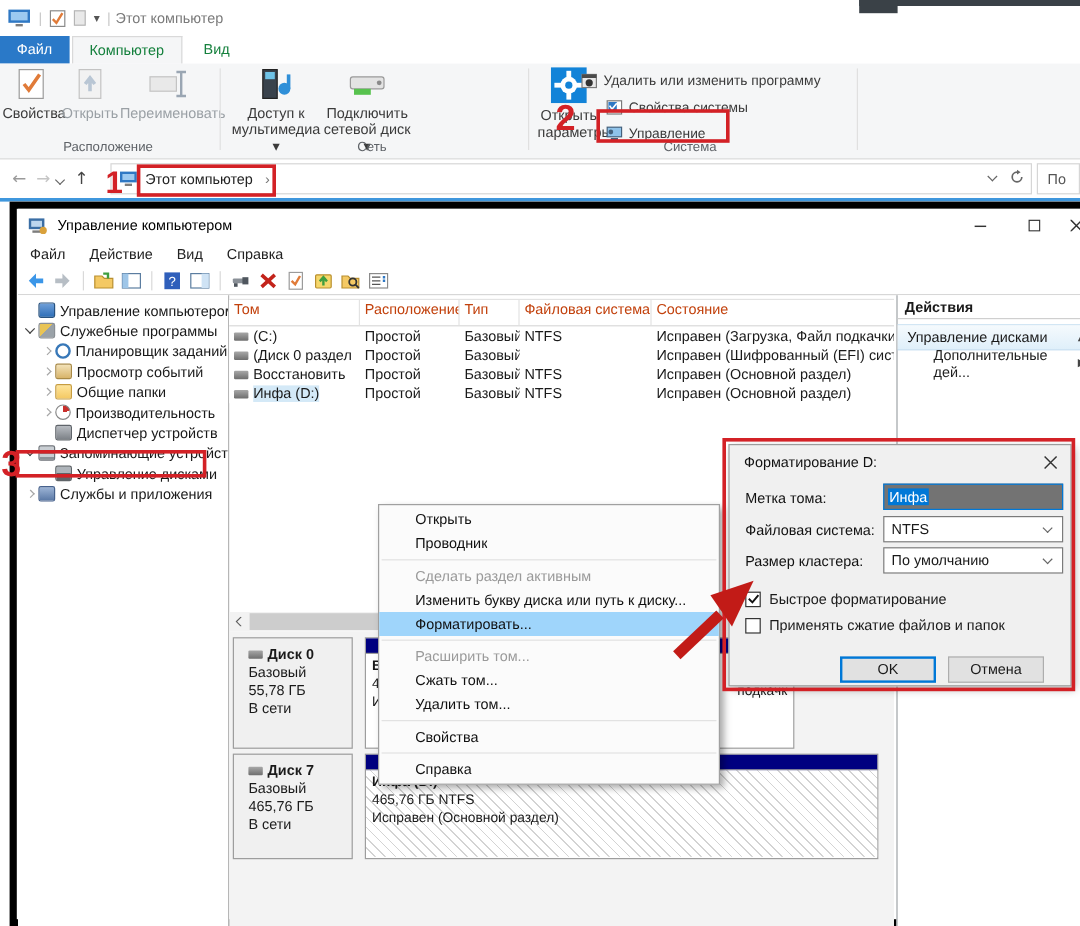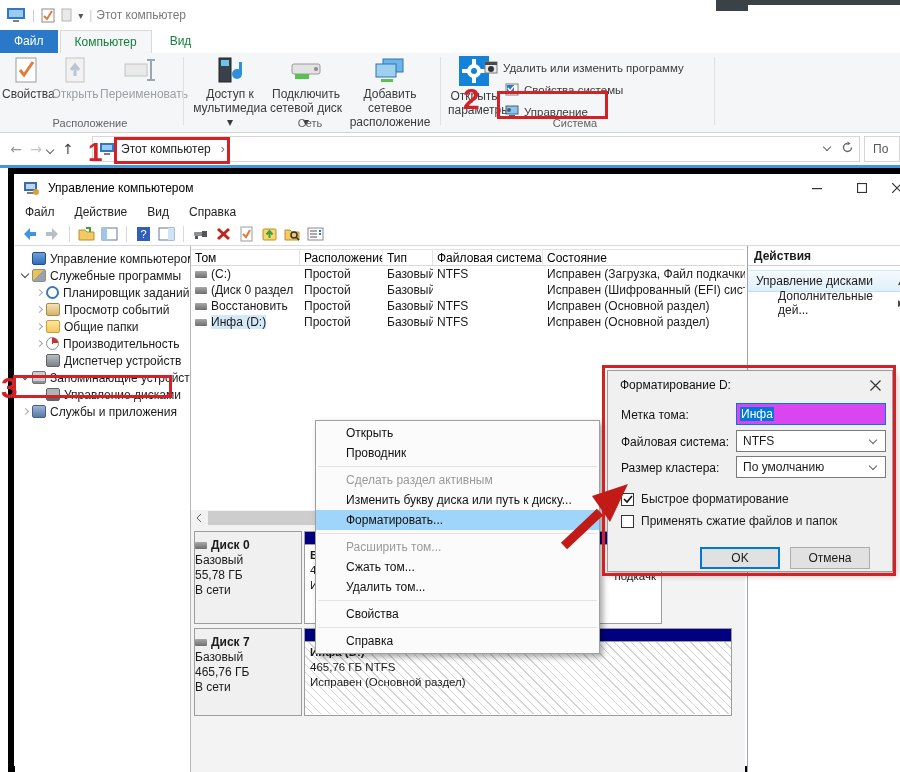--- a/index.html
+++ b/index.html
@@ -70,34 +70,34 @@
   .ticon.performance{background:conic-gradient(#c9302c 0 22%,#fff 22% 100%);border:1px solid #888;border-radius:50%;width:13px;height:13px}
   .ticon.devices{background:linear-gradient(#b9bdc2,#7d8288);border:1px solid #5f6putareas468}
   .ticon.devices{border:1px solid #5f646a}
   .ticon.storage{background:repeating-linear-gradient(#c9ced3 0 3px,#8b9197 3px 6px);border:1px solid #6d7278}
   .ticon.diskmgmt{background:linear-gradient(#aeb4ba 50%,#5f6average668 50%);border:1px solid #5f6468}
   .ticon.diskmgmt{background:linear-gradient(#aeb4ba 50%,#5f6468 50%)}
   .ticon.services{background:linear-gradient(#9db4d6,#5b79a6);border:1px solid #46618c}
 
   
   .vol-table{left:177px;top:75px;width:554px;background:#fff}
-  .vhead{display:flex;height:17px;border-top:1px solid #e3e3e3;border-bottom:1px solid #d9d9d9;background:#fff;font-size:12px;color:#000000}
+  .vhead{display:flex;height:23px;border-top:1px solid #e3e3e3;border-bottom:1px solid #d9d9d9;background:#fff;font-size:12px;color:#c2410c}
   .vhead span{padding:1px 4px;border-right:1px solid #e3e3e3;overflow:hidden;white-space:nowrap}
   .vrow{display:flex;height:16px;font-size:12px;align-items:center}
   .vcell{padding:0 4px;overflow:hidden;white-space:nowrap;flex:none;display:flex;align-items:center;gap:4px}
   .c-vol{width:109px}.c-loc{width:83px}.c-type{width:50px}.c-fs{width:110px}.c-status{width:200px}
   .volicon{width:12px;height:7px;background:linear-gradient(#a8a8a8,#6e6e6e);border-radius:1px;flex:none}
   .vrow.selected .vol-label{background:#d4e9f7}
 
   .hscroll{left:177px;top:336px;width:554px;height:16px;background:#f2f2f2;display:flex;align-items:center}
   .harrow{width:16px;height:16px;display:flex;align-items:center;justify-content:center;color:#5f5f5f;font-size:9px}
   .hthumb{position:absolute;left:17px;top:1px;width:248px;height:14px;background:#cdcdcd}
 
   .gview{left:177px;top:352px;width:554px;height:249px;background:#f3f3f3}
-  .disk-label{position:absolute;width:108px;background:#f0f0f0;border:1px solid #9d9d9d;padding:6px 0;font-size:12px;line-height:15px}
+  .disk-label{position:absolute;width:100px;background:#f0f0f0;border:1px solid #9d9d9d;padding:6px 12px;font-size:12px;line-height:15px}
   .disk-label .dname{font-weight:bold;display:flex;align-items:center;gap:4px}
   .part{position:absolute;background:#fff;border:1px solid #9d9d9d}
   .pstripe{height:13px;background:#000080;border-bottom:1px solid #9d9d9d}
   .ptext{padding:3px 5px;font-size:11.5px;line-height:15px;white-space:nowrap;overflow:hidden}
   .pname{font-weight:bold}
   .hatched{background:repeating-linear-gradient(45deg,#fff 0 5px,#d3d3d3 5px 6px)}
 
   
   .actions{left:733px;top:72px;width:166px;height:530px;background:#fff;border-left:1px solid #9fa4a8}
   .act-head{height:20px;font-weight:bold;font-size:12px;padding:3px 6px;border-bottom:1px solid #cfcfcf}
@@ -111,21 +111,21 @@
   .mi.disabled{color:#9a9a9a}
   .mi.highlight{background:#9fd5fb}
   .mi.sep{height:7px;padding:0;position:relative}
   .mi.sep::after{content:"";position:absolute;left:2px;right:2px;top:3px;height:1px;background:#e2e2e2}
 
   
   .dlg{left:607px;top:370px;width:286px;height:202px;background:#f0f0f0;border:1px solid #9c9c9c;box-shadow:3px 3px 7px rgba(0,0,0,.3);z-index:60;font-size:12px}
   .dlg-title{position:absolute;left:12px;top:7px;color:#111}
   .dlg-close{position:absolute;right:8px;top:6px;width:18px;height:16px;display:flex;align-items:center;justify-content:center}
   .dlg-label{position:absolute;left:13px;color:#111}
-  .dlg-input{position:absolute;left:128px;width:150px;height:22px;background:#d946ef;border:1px solid #0078d7;display:flex;align-items:center;padding-left:3px}
+  .dlg-input{position:absolute;left:128px;width:150px;height:22px;background:#737373;border:1px solid #0078d7;display:flex;align-items:center;padding-left:3px}
   .dlg-input .selected-text{background:#0078d7;color:#fff;padding:0 1px}
   .dlg-combo{position:absolute;left:128px;width:150px;height:22px;background:#fff;border:1px solid #7a7a7a;display:flex;align-items:center;justify-content:space-between;padding:0 8px 0 6px}
   .checkrow{position:absolute;left:13px;display:flex;align-items:center;gap:7px}
   .cbox{width:13px;height:13px;background:#fff;border:1px solid #333;display:flex;align-items:center;justify-content:center}
   .btn{position:absolute;height:22px;width:80px;background:#e1e1e1;border:1px solid #adadad;display:flex;align-items:center;justify-content:center;font-size:12px}
   .btn.default{border:2px solid #0078d7}
 
   
   .ann{z-index:100}
   .redbox{position:absolute;border:3px solid #d32126;z-index:100}
@@ -202,29 +202,20 @@
       <div>мультимедиа ▾</div>
     </div>
     <div class="rb-big" style="left:268px;width:76px">
       <svg class="ric" width="34" height="28" viewBox="0 0 34 28">
           <rect x="3" y="8" width="28" height="10" rx="2" fill="#e3e3e3" stroke="#9a9a9a"></rect>
           <rect x="6" y="18" width="14" height="5" fill="#57c24e"></rect>
           <circle cx="27" cy="13" r="2" fill="#8a8a8a"></circle>
         </svg>
       <div>Подключить</div>
       <div>сетевой диск ▾</div>
-    </div>
-    <div class="rb-big" style="left:344px;width:92px">
-      <svg class="ric" width="34" height="28" viewBox="0 0 34 28">
-          <rect x="10" y="3" width="20" height="13" fill="#6db5e8" stroke="#2e74ad"></rect>
-          <rect x="3" y="8" width="20" height="13" fill="#9fd0f0" stroke="#2e74ad"></rect>
-          <rect x="8" y="23" width="12" height="3" fill="#57c24e"></rect>
-        </svg>
-      <div>Добавить сетевое</div>
-      <div>расположение</div>
     </div>
     <div class="rgroup-label" style="left:250px;width:120px">Сеть</div>
     <div class="rsep" style="left:440px"></div>
 
     <div class="rb-big" style="left:448px;width:52px">
       <svg class="ric" width="30" height="30" viewBox="0 0 30 30">
           <rect width="30" height="30" fill="#1283d8"></rect>
           <circle cx="15" cy="15" r="7" fill="#fff"></circle>
           <rect x="13" y="3" width="4" height="24" fill="#fff"></rect>
           <rect x="3" y="13" width="24" height="4" fill="#fff"></rect>

